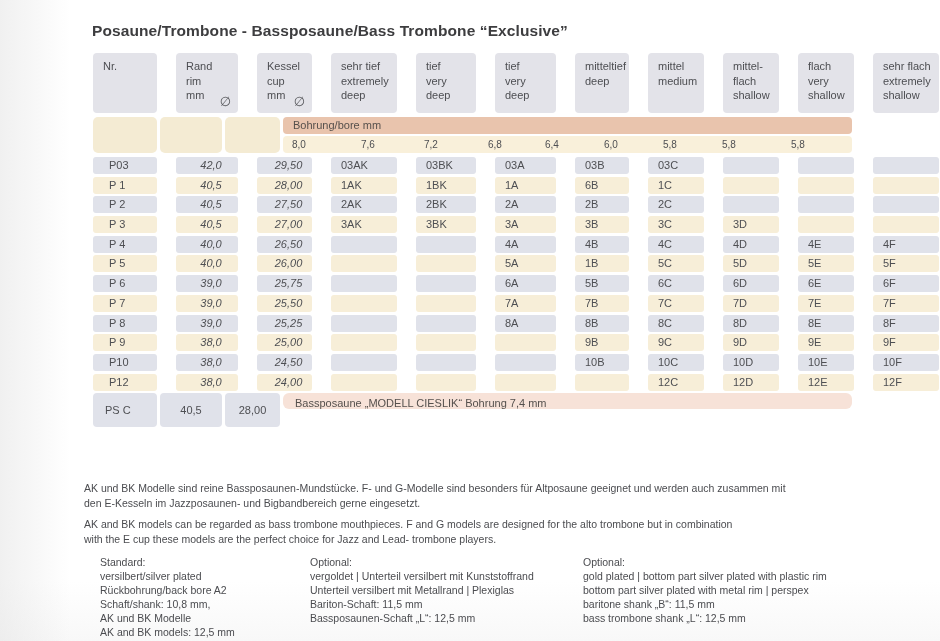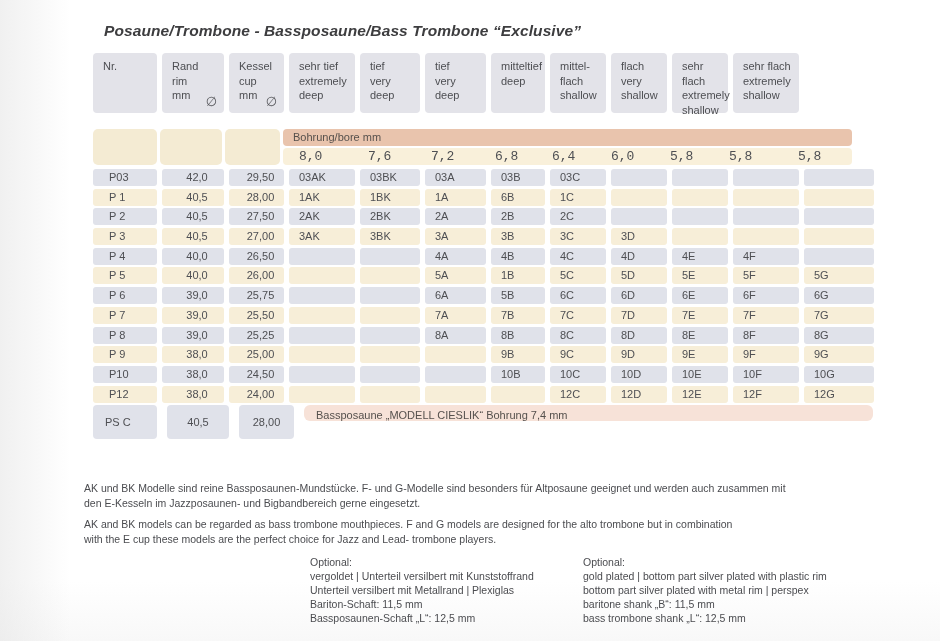--- a/index.html
+++ b/index.html
@@ -12,84 +12,83 @@
     overflow: hidden;
   }
   .page {
     position: absolute; inset: 0;
     background:
       linear-gradient(90deg, rgba(228,228,228,0.55) 0px, rgba(255,255,255,0) 70px),
       linear-gradient(0deg, rgba(235,235,235,0.35) 0px, rgba(255,255,255,0) 60px),
       #ffffff;
   }
   .title {
-    position: absolute; left: 104px; top: 22px;
+    position: absolute; left: 92px; top: 22px;
     font-size: 15.5px; font-weight: bold; color: #3d3d3f;
     letter-spacing: 0.1px;
-    font-style: italic;
   }
 
   
   .tablewrap { position: absolute; left: 93px; top: 53px; width: 759px; }
   .grid12 {
     display: grid;
     grid-template-columns: 64px 62px 55px 66px 60px 61px 54px 56px 56px 56px 66px 70px;
-    column-gap: 5px;
+    column-gap: 19px;
   }
   .grid9 {
     display: grid;
     grid-template-columns: 66px 60px 61px 54px 56px 56px 56px 66px 70px;
     column-gap: 3px;
   }
   .hcell {
     height: 60px;
     background: #e3e3e9;
     border-radius: 4px;
     font-size: 11px; line-height: 1.32;
     padding: 6px 4px 0 10px;
     white-space: pre-line;
     position: relative;
     color: #4d4e52;
   }
   .dia {
     position: absolute; right: 7px; bottom: 3px;
     font-size: 13px; color: #5a5b5f;
   }
-  .subheader { margin-top: 16px; display: grid;
+  .subheader { margin-top: 4px; display: grid;
     grid-template-columns: 64px 62px 55px 569px; column-gap: 3px;
     grid-template-rows: 17px 17px; row-gap: 2px;
   }
   .cornerblock { grid-row: 1 / 3; background: #f4ebd3; border-radius: 5px; }
   .banner {
     grid-column: 4; grid-row: 1;
     background: #e9c4ad; border-radius: 4px;
     font-size: 11px; line-height: 17px; padding-left: 10px;
     color: #56504c;
   }
   .borestrip {
     grid-column: 4; grid-row: 2;
     background: #f9f0da; border-radius: 4px;
     height: 17px;
   }
-  .borestrip .bcell { font-size: 13px; line-height: 17px; padding-left: 16px; white-space: pre; font-family: Liberation Mono, monospace; }
+  .borestrip .bcell { font-size: 10px; line-height: 17px; padding-left: 9px; white-space: pre; }
 
   .rows { margin-top: 4px; }
   .drow { margin-bottom: 2.7px; }
   .dcell {
     height: 17px; font-size: 11px; line-height: 17px;
     border-radius: 3px; white-space: pre;
     padding-left: 10px;
   }
   .dcell.nr { padding-left: 16px; }
-  .dcell.num { padding-left: 8px; text-align: center; }
+  .dcell.num { padding-left: 8px; text-align: center; font-style: italic; }
   .rowA .dcell { background: #e0e2ea; }
   .rowB .dcell { background: #f7eed8; }
 
   .pscrow { margin-top: 0.5px; display: grid;
-    grid-template-columns: 64px 62px 55px 569px; column-gap: 10px;
+    grid-template-columns: 64px 62px 55px 569px; column-gap: 3px;
   }
   .psccell {
     height: 34px; background: #e0e2ea; border-radius: 4px;
     font-size: 11px; line-height: 34px; white-space: pre;
   }
   .psccell.nr { padding-left: 12px; }
   .psccell.num { text-align: center; }
   .pscnote {
     height: 16px; background: #f7e2d8; border-radius: 6px;
     font-size: 11px; line-height: 15px; padding: 3px 0 0 12px;
@@ -134,20 +133,22 @@
 extremely
 deep</div>
         <div class="hcell">tief
 very
 deep</div>
         <div class="hcell">tief
 very
 deep</div>
         <div class="hcell">mitteltief
 deep</div>
+        <div class="hcell">mittel
+medium</div>
         <div class="hcell">mittel-
 flach
 shallow</div>
         <div class="hcell">flach
 very
 shallow</div>
         <div class="hcell">sehr flach
 extremely
 shallow</div>
         <div class="hcell">sehr flach
@@ -353,20 +354,26 @@
       </div>
     </div>
 
   </div>
 
   <div class="para de">AK und BK Modelle sind reine Bassposaunen-Mundstücke. F- und G-Modelle sind besonders für Altposaune geeignet und werden auch zusammen mit
 den E-Kesseln im Jazzposaunen- und Bigbandbereich gerne eingesetzt.</div>
   <div class="para en">AK and BK models can be regarded as bass trombone mouthpieces. F and G models are designed for the alto trombone but in combination
 with the E cup these models are the perfect choice for Jazz and Lead- trombone players.</div>
 
+  <div class="fcol c1">Standard:
+versilbert/silver plated
+Rückbohrung/back bore A2
+Schaft/shank: 10,8 mm,
+AK und BK Modelle
+AK and BK models: 12,5 mm</div>
   <div class="fcol c2">Optional:
 vergoldet | Unterteil versilbert mit Kunststoffrand
 Unterteil versilbert mit Metallrand | Plexiglas
 Bariton-Schaft: 11,5 mm
 Bassposaunen-Schaft „L“: 12,5 mm</div>
   <div class="fcol c3">Optional:
 gold plated | bottom part silver plated with plastic rim
 bottom part silver plated with metal rim | perspex
 baritone shank „B“: 11,5 mm
 bass trombone shank „L“: 12,5 mm</div>

